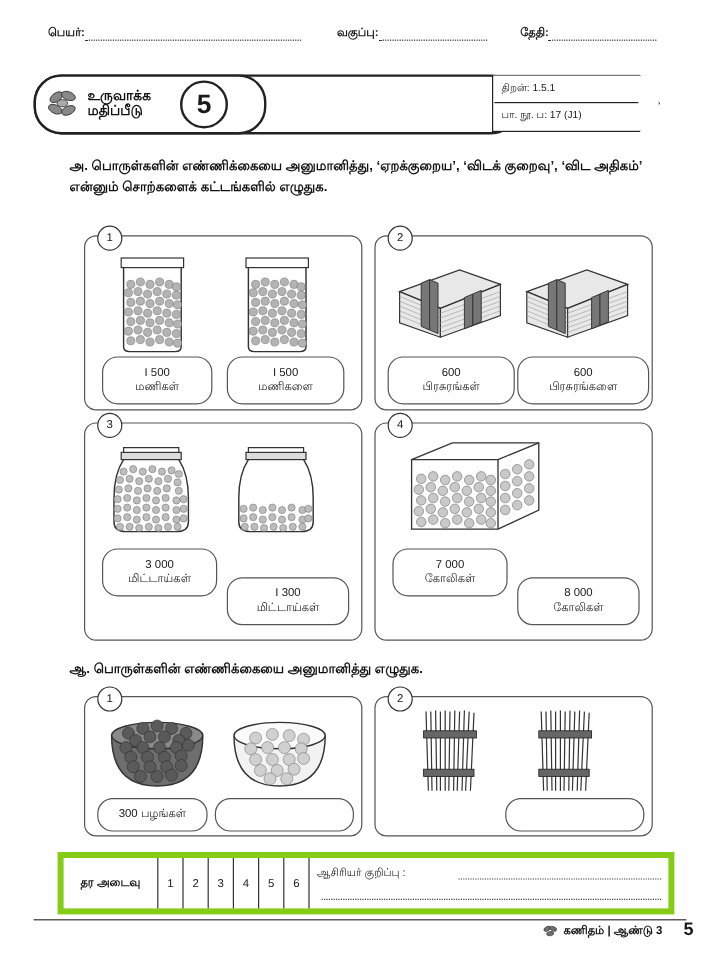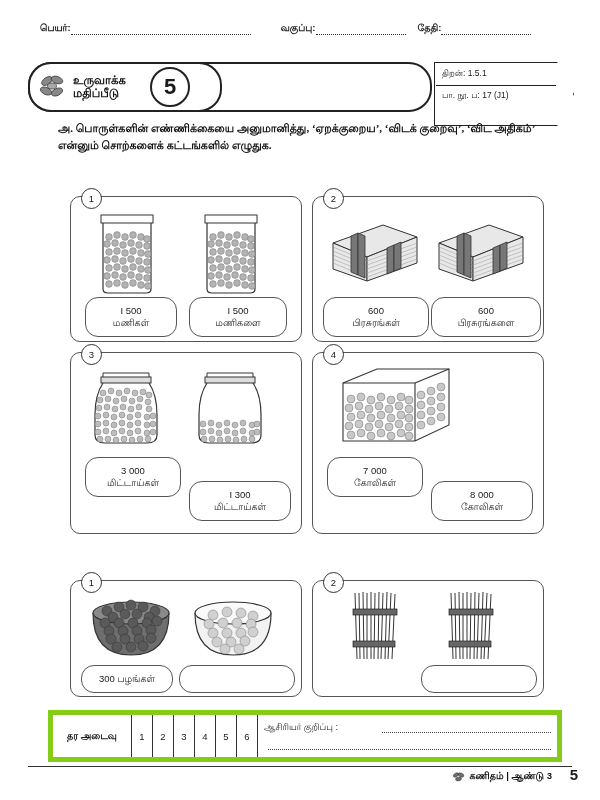--- a/index.html
+++ b/index.html
@@ -21,21 +21,21 @@
   .hfield { display:flex; align-items:flex-end; }
   .hlabel { white-space:nowrap;font-weight:bold; }
   .hdots {
     border-bottom:1px dotted #333;
     display:inline-block; height:10px;
   }
   .f1 .hdots { width:180px; }
   .f2 .hdots { width:90px; }
   .f3 .hdots { width:90px; }
   .f2 { margin-left:30px; }
-  .f3 { margin-left:12px; }
+  .f3 { margin-left:28px; }
 
   
   .banner {
     position:absolute; top:62px; left:28px;
     width:400px; height:46px;
     border:2px solid #222;
     border-radius:23px;
     background:#fff;
   }
   .banner-left {
@@ -57,39 +57,39 @@
   }
   .num-circle {
     position:absolute; top:67px; left:150px;
     width:36px; height:36px; border-radius:50%;
     border:2px solid #222; background:#fff;
     display:flex; align-items:center; justify-content:center;
     font-size:22px; font-weight:bold;
   }
   
   .tag {
-    position:absolute; top:62px; left:434px;
-    width:140px; height:64px;
+    position:absolute; top:62px; left:410px;
+    width:140px; height:48px;
   }
   .tag-body {
     position:absolute; inset:0;
     border:1.5px solid #222; background:#fff;
     clip-path:polygon(0 0, 88% 0, 100% 50%, 88% 100%, 0 100%);
   }
   .tag-line { position:absolute; left:8px; font-size:8.5px; }
   .tag-line.top { top:6px; }
   .tag-sep { position:absolute; left:2px; right:18px; top:23px; border-top:1px solid #222; }
   .tag-line.bot { top:28px; }
 
   
   .instr {
     position:absolute; font-size:11px; font-weight:bold;
     line-height:1.55; color:#111;
   }
-  .instr-a { top:120px; left:58px; width:500px;font-family:Liberation Serif, serif; }
+  .instr-a { top:131px; left:58px; width:500px; }
   .instr-b { top:550px; left:58px; width:500px; }
 
   
   .qbox {
     position:absolute;
     border:1.5px solid #555;
     border-radius:10px;
     background:#fff;
   }
   .qnum {
@@ -513,20 +513,21 @@
     <div class="lbl" style="left:14px;top:104px;width:90px;height:34px;">
       <span>7 000</span>
       <span>கோலிகள்</span>
     </div>
     <div class="lbl" style="left:118px;top:128px;width:96px;height:34px;">
       <span>8 000</span>
       <span>கோலிகள்</span>
     </div>
   </div>
 
+  <div class="instr instr-b">ஆ. பொருள்களின் எண்ணிக்கையை அனுமானித்து எழுதுக.</div>
 
   <div class="qbox" id="q5">
     <div class="qnum" style="top:-9px;left:10px;">1</div>
     <div class="art" style="left:14px;top:12px;">
       <svg width="100" height="68" viewBox="0 0 100 68">
         <path d="M8 20 Q8 62 46 62 Q84 62 84 20" fill="#6e6e6e" stroke="#333" stroke-width="1.2"></path>
         <ellipse cx="46" cy="20" rx="38" ry="11" fill="#8a8a8a" stroke="#333" stroke-width="1.2"></ellipse>
         <g fill="#5a5a5a" stroke="#2e2e2e" stroke-width="0.5">
           <circle cx="22" cy="18" r="5"></circle>
             <circle cx="34" cy="14" r="5"></circle>

